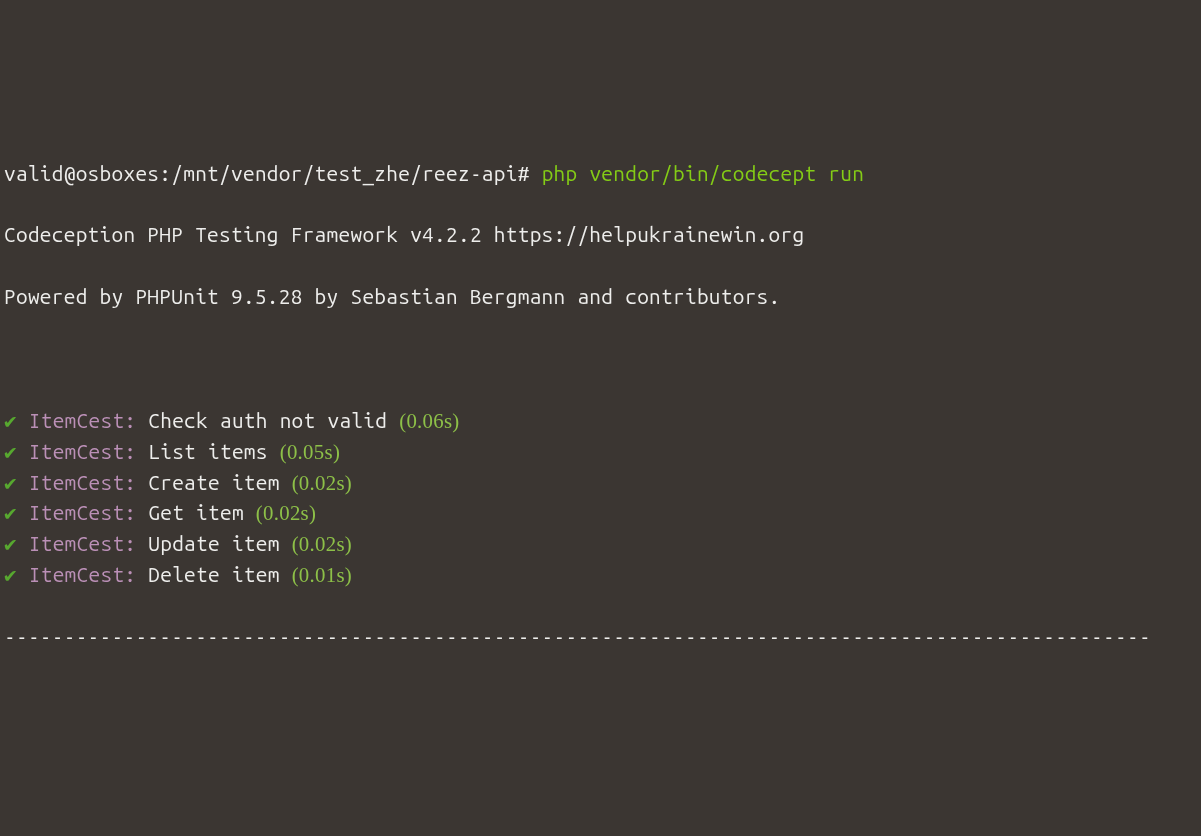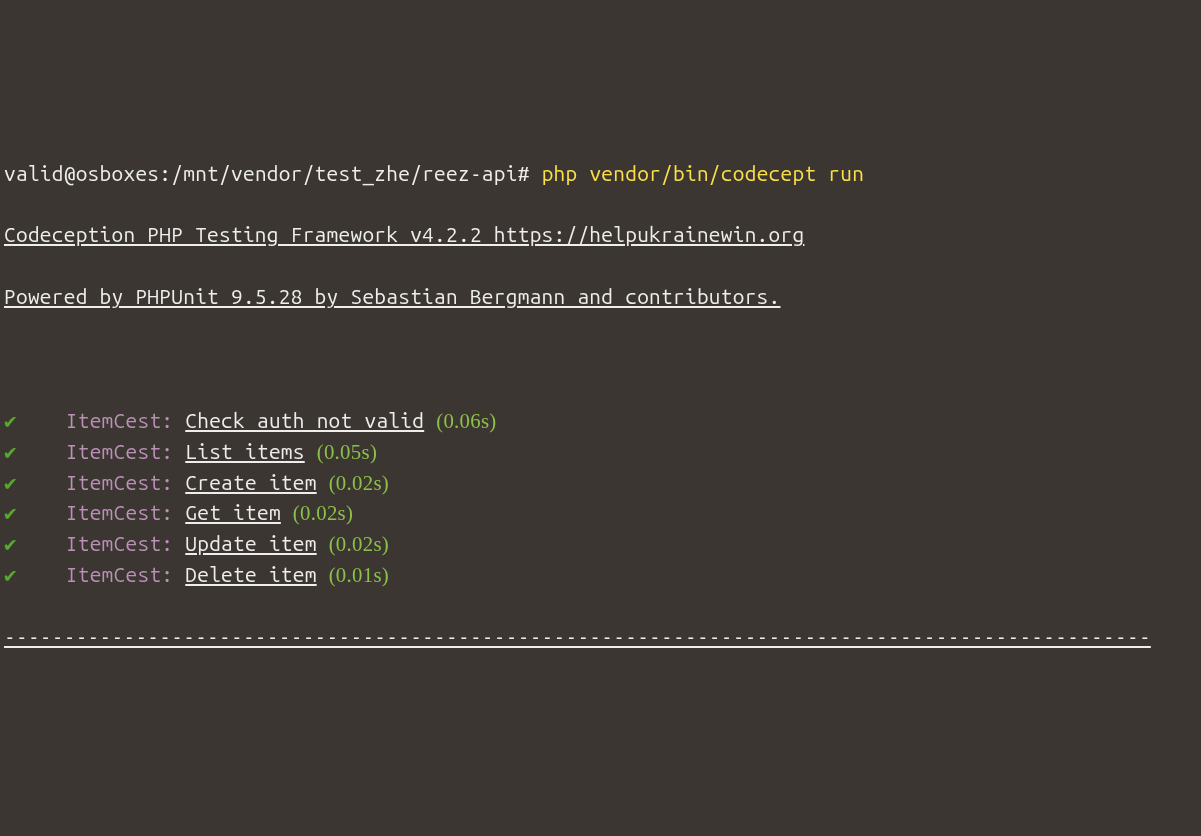--- a/index.html
+++ b/index.html
@@ -15,25 +15,25 @@
       letter-spacing: 0.3px;
       line-height: 30.9px;
       white-space: pre;
       padding: 4px 0 0 4px;
       overflow: hidden;
     }
     .line { white-space: pre; }
     .prompt-user { color: #a4cb62; color: #8ae234; color: #b4d987; color:#eeeeec;}
     .prompt-path { color: #729fcf; color:#eeeeec;}
     .prompt-sym { color: #eeeeec; }
-    .cmd { color: #fde047; }
-    .white { color: #eeeeec; text-decoration: underline; }
+    .cmd { color: #84cc16; }
+    .white { color: #eeeeec; }
     .check2 { color:#4e9a06; color:#56a82e; color:#66b53e; color:#57a82f;}
     .green { color: #8ae234; color:#a0cc5e; color:#8ae234; color:#90bf4b; color:#8dc048;font-family:Liberation Serif, serif;}
-    .pink { color: #ad7fa8; color:#c39bc8; color:#ad7fa8; color:#bb90b7;margin-left:37px;}
+    .pink { color: #ad7fa8; color:#c39bc8; color:#ad7fa8; color:#bb90b7;}
     .blank { height: 30.9px; }
   </style>
 </head>
 <body>
 
 
 
 <div>
 <div class="line"><span class="prompt-user">valid@osboxes</span><span class="prompt-sym">:</span><span class="prompt-path">/mnt/vendor/test_zhe/reez-api</span><span class="prompt-sym">#</span><span> </span><span class="cmd">php vendor/bin/codecept run</span></div>
 <div class="line white">Codeception PHP Testing Framework v4.2.2 https://helpukrainewin.org</div>

